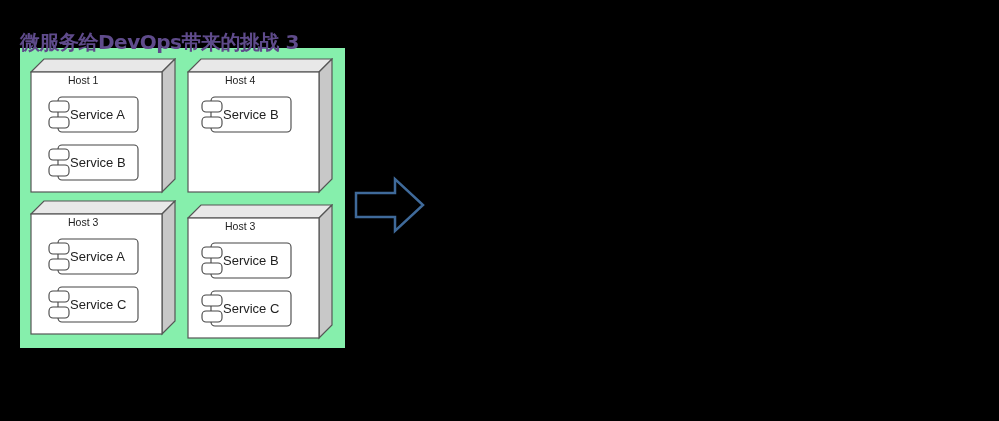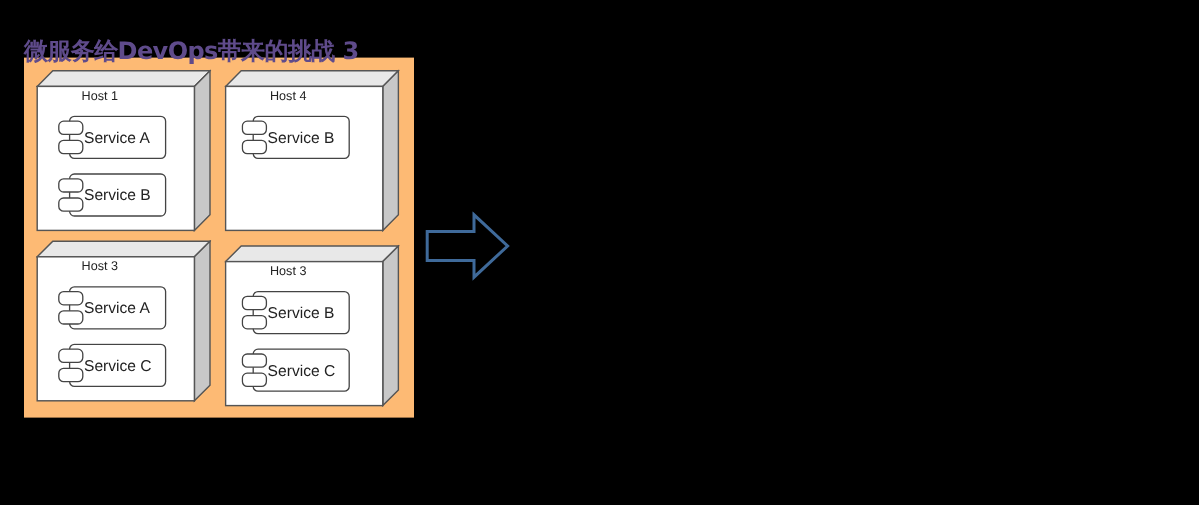--- a/index.html
+++ b/index.html
@@ -27,21 +27,21 @@
       white-space: nowrap;
       z-index: 2;
       margin-top: 12px;
     }
     .panel {
       position: absolute;
       left: 20px;
       top: 48px;
       width: 325px;
       height: 300px;
-      background: #fdba74;
+      background: #86efac;
     }
     .host {
       position: absolute;
       width: 146px;
       height: 136px;
     }
     .host svg.node {
       position: absolute;
       left: 0;
       top: 0;

